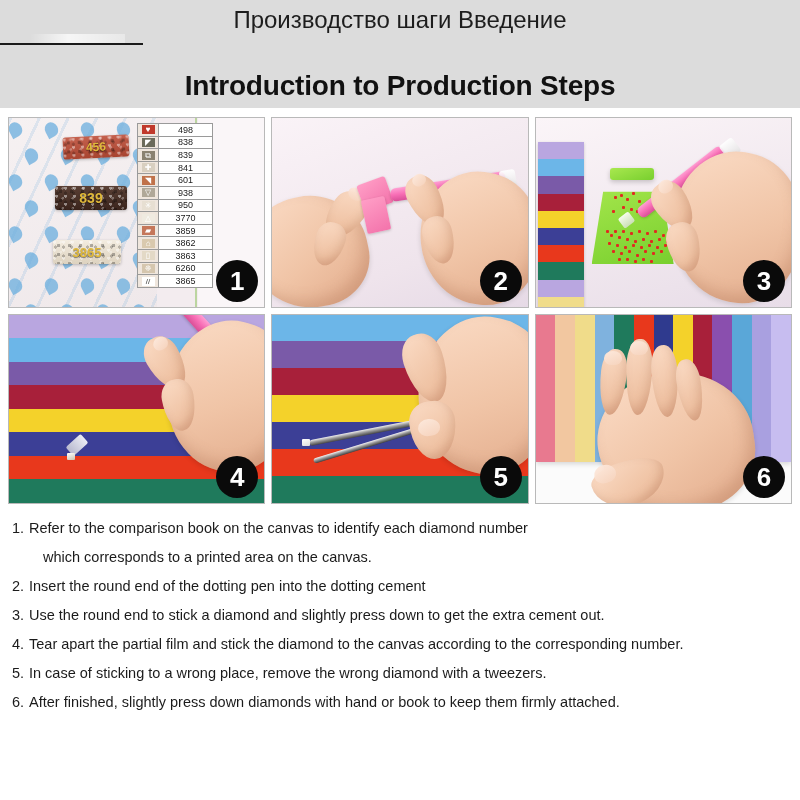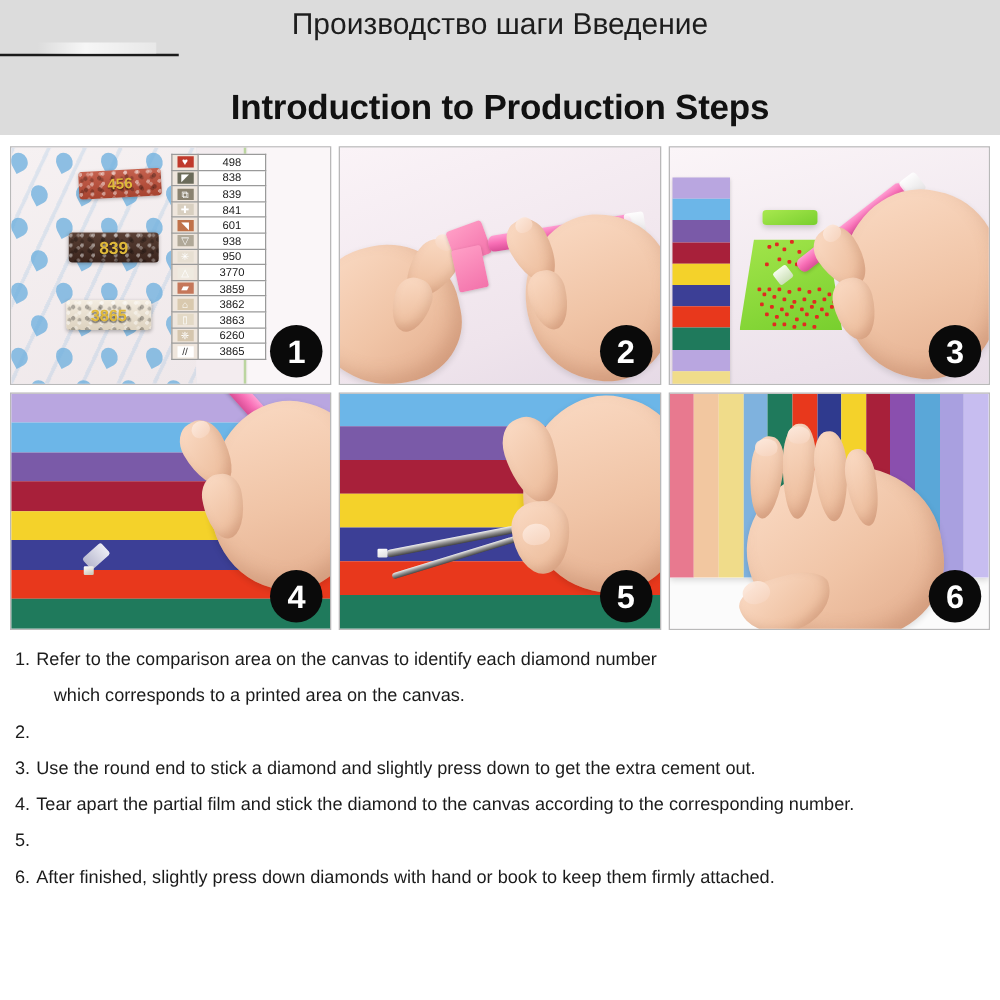--- a/index.html
+++ b/index.html
@@ -607,43 +607,47 @@
     </div>
     <div class="badge">6</div>
   </div>
 
 </div>
 
 <div id="instructions">
     <div class="instr-item">
       <span class="instr-num">1.</span>
       <span class="instr-body">
-        <span>Refer to the comparison area on the canvas to identify each diamond number</span>
+        <span>Refer to the comparison book on the canvas to identify each diamond number</span>
         <span class="instr-cont">which corresponds to a printed area on the canvas.</span>
       </span>
     </div>
     <div class="instr-item">
       <span class="instr-num">2.</span>
       <span class="instr-body">
+        <span>Insert the round end of the dotting pen into the dotting cement</span>
       </span>
     </div>
     <div class="instr-item">
       <span class="instr-num">3.</span>
       <span class="instr-body">
         <span>Use the round end to stick a diamond and slightly press down to get the extra cement out.</span>
       </span>
     </div>
     <div class="instr-item">
       <span class="instr-num">4.</span>
       <span class="instr-body">
         <span>Tear apart the partial film and stick the diamond to the canvas according to the corresponding number.</span>
       </span>
     </div>
     <div class="instr-item">
       <span class="instr-num">5.</span>
+      <span class="instr-body">
+        <span>In case of sticking to a wrong place, remove the wrong diamond with a tweezers.</span>
+      </span>
     </div>
     <div class="instr-item">
       <span class="instr-num">6.</span>
       <span class="instr-body">
         <span>After finished, slightly press down diamonds with hand or book to keep them firmly attached.</span>
       </span>
     </div>
   </div>
 
 </body></html>

